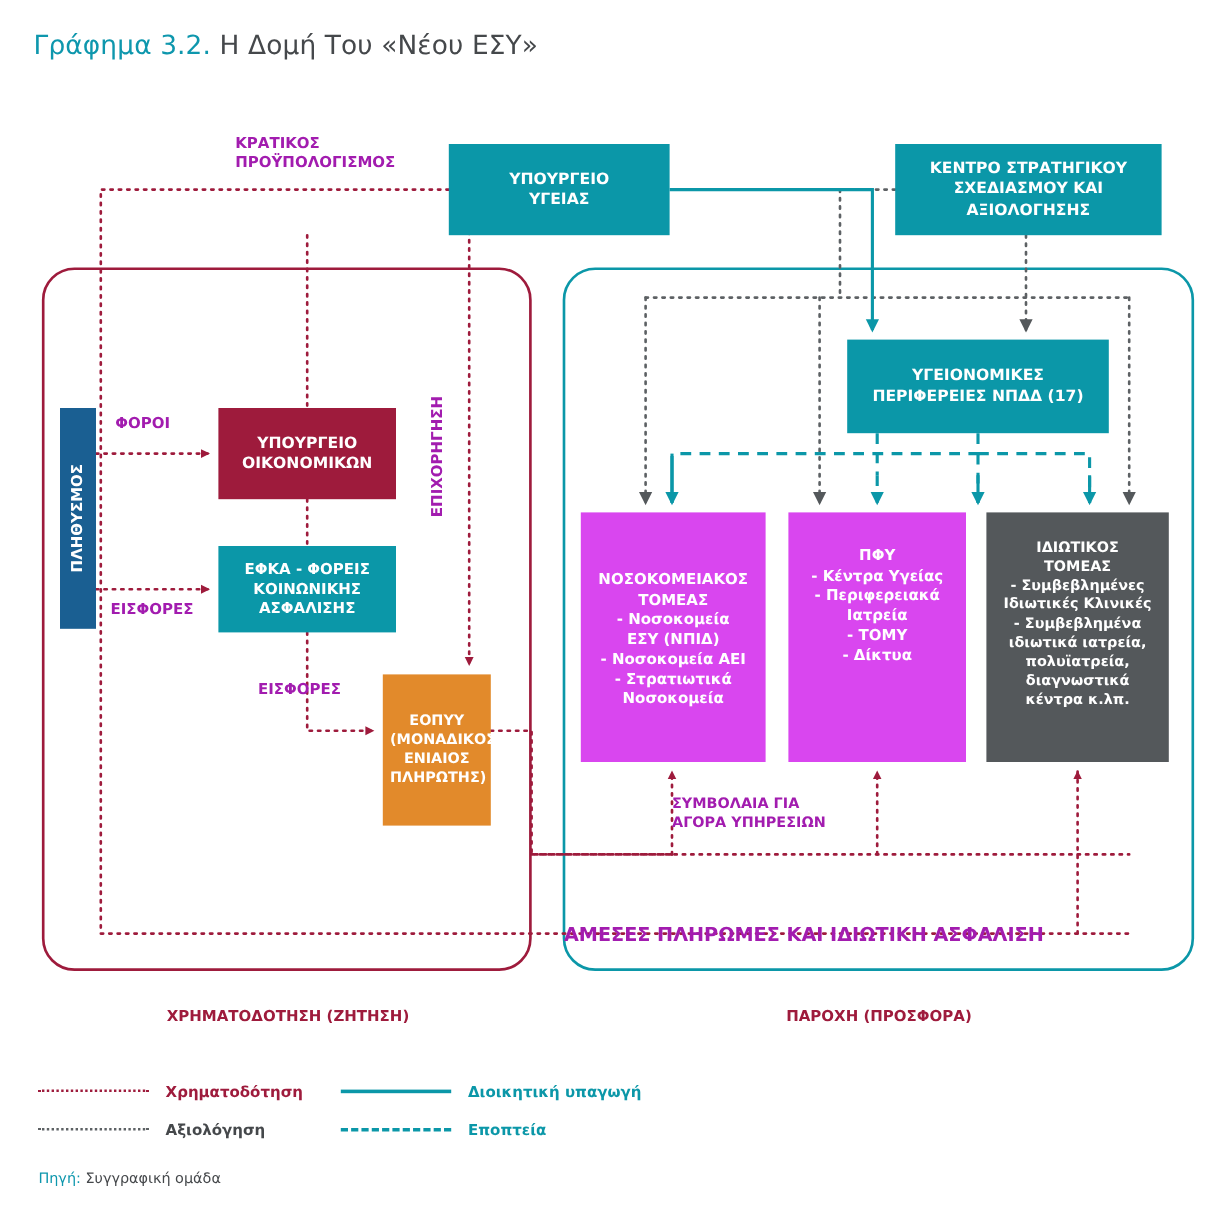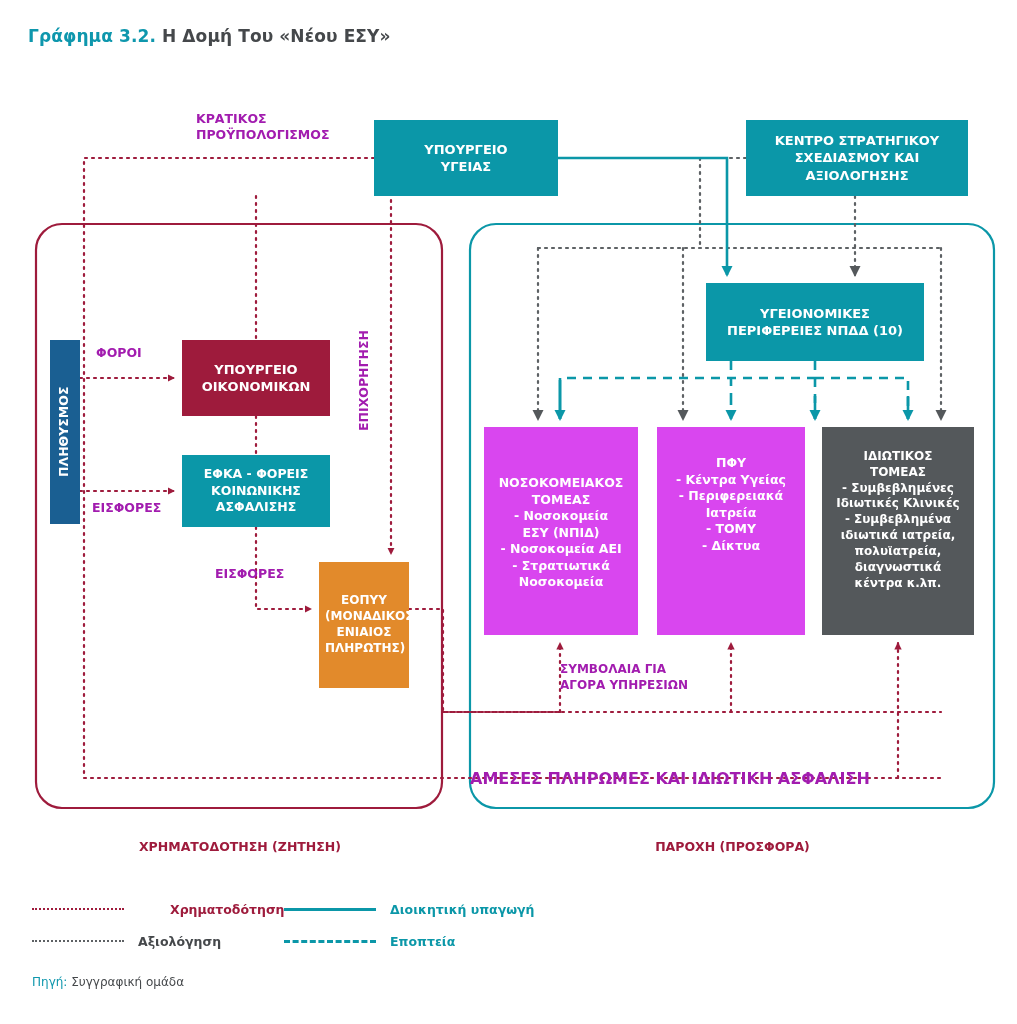--- a/index.html
+++ b/index.html
@@ -3,21 +3,21 @@
 <meta charset="utf-8">
 <style>
   html,body{margin:0;padding:0;background:#ffffff;}
   body{
     width:1017px;height:1024px;position:relative;overflow:hidden;
     font-family:"DejaVu Sans","Liberation Sans",sans-serif;
   }
   .abs{position:absolute;}
 
   
-  #title{left:28px;top:26px;font-size:17px;font-weight:bold;letter-spacing:.1px;}
+  #title{left:28px;top:26px;font-size:22px;font-weight:normal;letter-spacing:.1px;}
   #title .t1{color:#0e97ad;}
   #title .t2{color:#45484b;}
 
   
   #wires{position:absolute;left:0;top:0;width:1017px;height:1024px;pointer-events:none;}
 
   
   .box{
     position:absolute;box-sizing:border-box;
     display:flex;align-items:center;justify-content:center;
@@ -180,21 +180,21 @@
 </div>
 
 <div class="box box-teal" id="box-strategic">
   <span class="inner">ΚΕΝΤΡΟ ΣΤΡΑΤΗΓΙΚΟΥ
 ΣΧΕΔΙΑΣΜΟΥ ΚΑΙ
 ΑΞΙΟΛΟΓΗΣΗΣ</span>
 </div>
 
 <div class="box box-teal" id="box-yp">
   <span class="inner">ΥΓΕΙΟΝΟΜΙΚΕΣ
-ΠΕΡΙΦΕΡΕΙΕΣ ΝΠΔΔ (10)</span>
+ΠΕΡΙΦΕΡΕΙΕΣ ΝΠΔΔ (17)</span>
 </div>
 
 <div class="box box-blue" id="box-population">
   <span class="inner">ΠΛΗΘΥΣΜΟΣ</span>
 </div>
 
 <div class="box box-darkred" id="box-minfin">
   <span class="inner">ΥΠΟΥΡΓΕΙΟ
 ΟΙΚΟΝΟΜΙΚΩΝ</span>
 </div>
@@ -250,21 +250,21 @@
 <div class="wlabel" id="lbl-eisfores2">ΕΙΣΦΟΡΕΣ</div>
 <div class="wlabel" id="lbl-epixorigisi">ΕΠΙΧΟΡΗΓΗΣΗ</div>
 <div class="wlabel" id="lbl-contracts">ΣΥΜΒΟΛΑΙΑ ΓΙΑ
 ΑΓΟΡΑ ΥΠΗΡΕΣΙΩΝ</div>
 <div class="wlabel" id="lbl-direct">ΑΜΕΣΕΣ ΠΛΗΡΩΜΕΣ ΚΑΙ ΙΔΙΩΤΙΚΗ ΑΣΦΑΛΙΣΗ</div>
 
 <div class="section-cap" id="cap-left">ΧΡΗΜΑΤΟΔΟΤΗΣΗ (ΖΗΤΗΣΗ)</div>
 <div class="section-cap" id="cap-right">ΠΑΡΟΧΗ (ΠΡΟΣΦΟΡΑ)</div>
 
 <div id="legend">
-  <div class="lg-row" style="left:0;top:0;gap:32px;">
+  <div class="lg-row" style="left:0;top:0;">
     <span class="lg-swatch">
         <i class="dot-red"></i>
       </span>
     <span class="lg-text c-red">Χρηματοδότηση</span>
   </div>
   <div class="lg-row" style="left:0;top:32px;">
     <span class="lg-swatch">
         <i class="dot-gray"></i>
       </span>
     <span class="lg-text c-gray">Αξιολόγηση</span>

